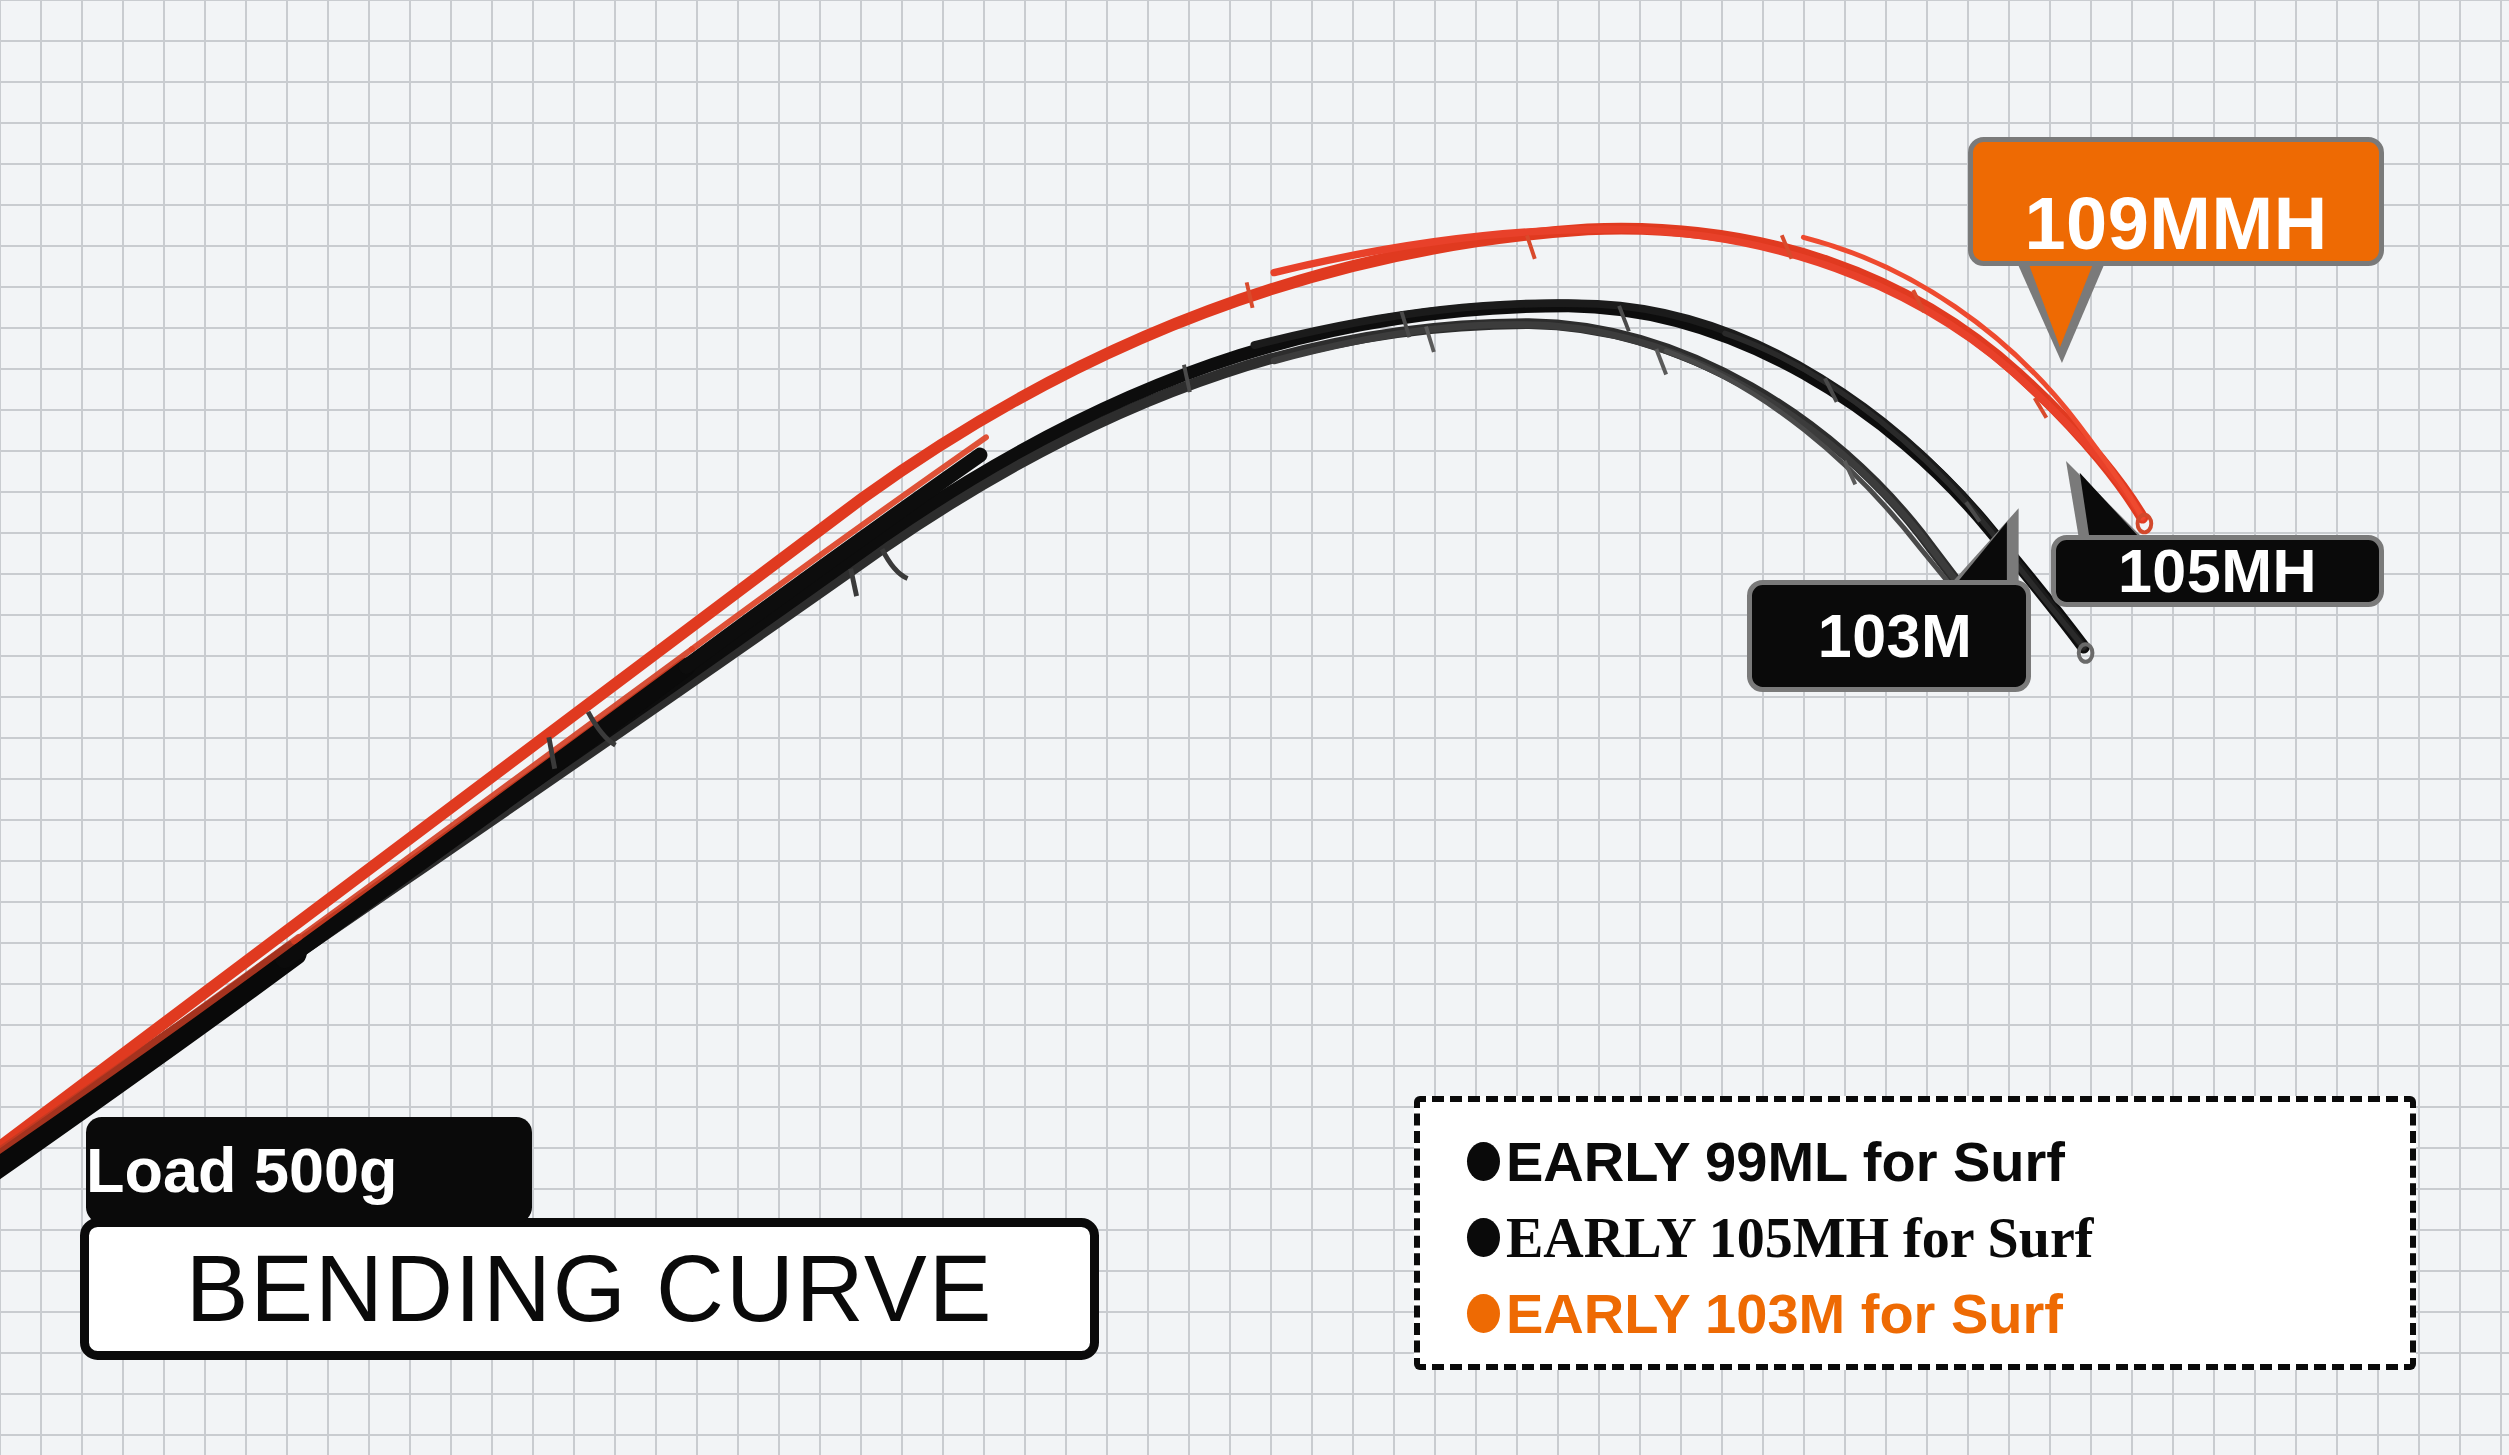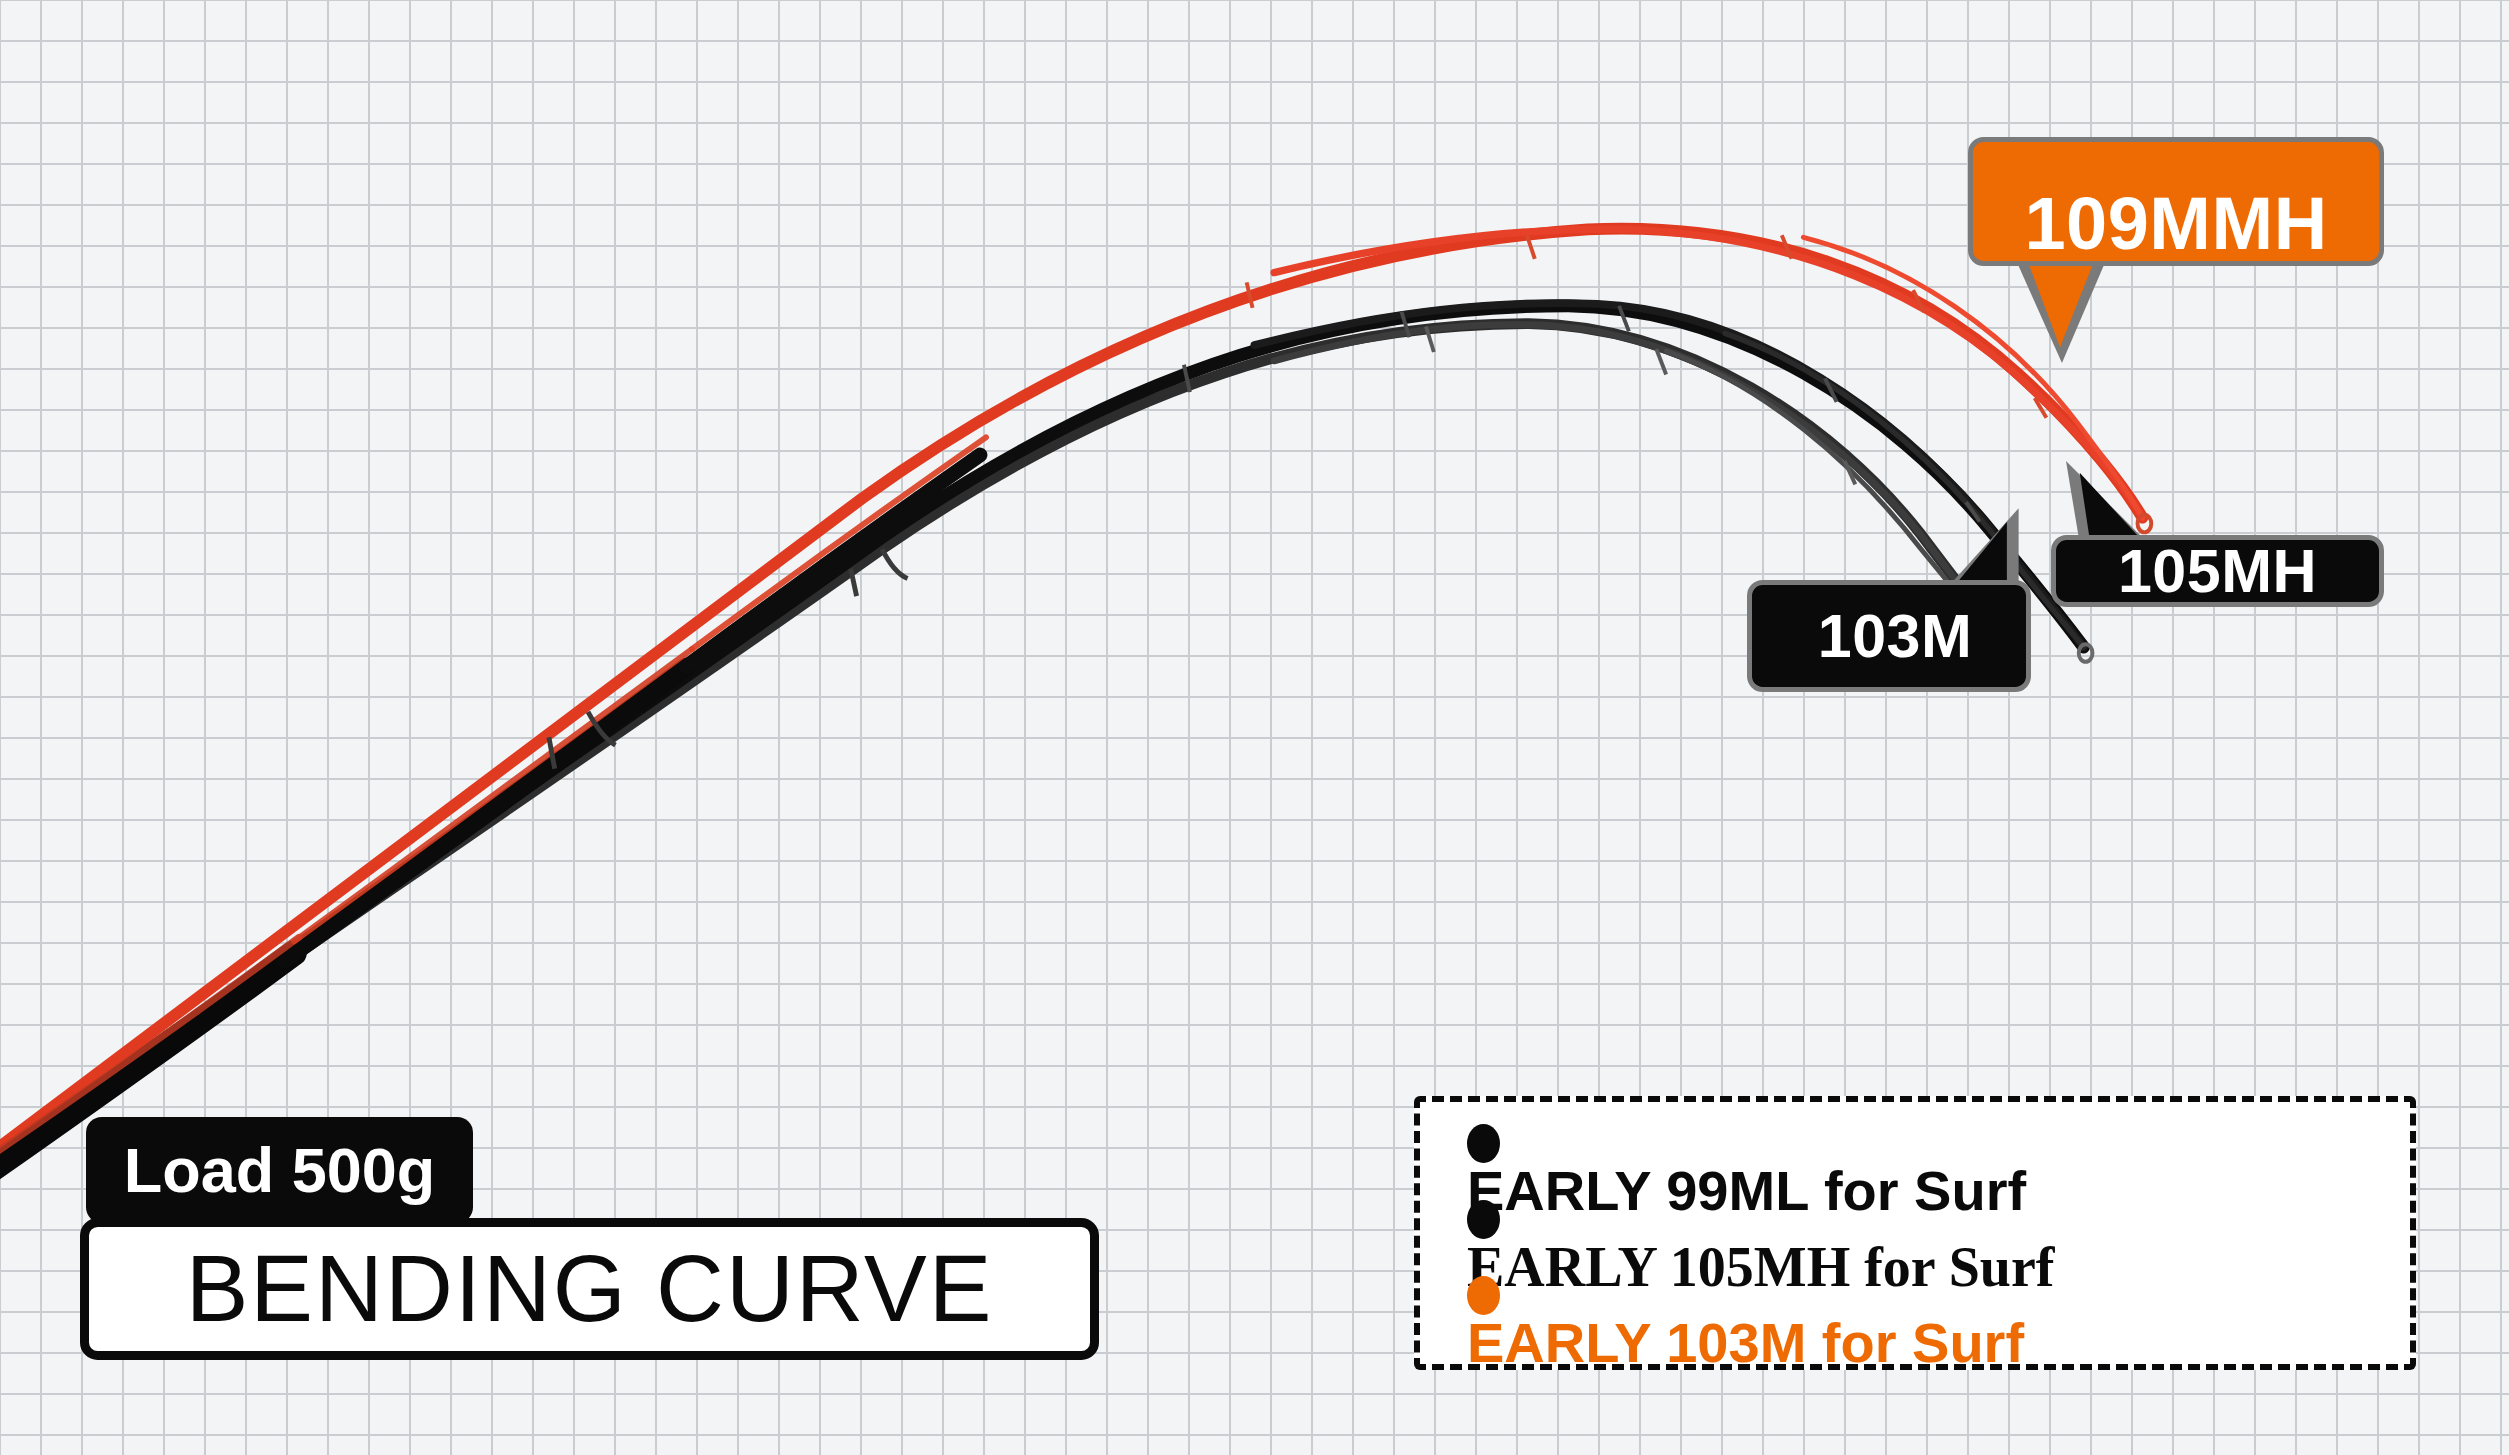--- a/index.html
+++ b/index.html
@@ -79,27 +79,26 @@
     width: 0;
     height: 0;
     pointer-events: none;
   }
 
   
   #load-badge {
     position: absolute;
     left: 86px;
     top: 1117px;
-    width: 387px;
+    width: 446px;
     height: 106px;
     background: #0a0a0a;
     border-radius: 15.7px;
     display: flex;
     align-items: center;
-    justify-content: center;
     z-index: 6;
   }
   #load-badge .ltext {
     color: #ffffff;
     font-size: 63px;
     font-weight: 700;
     line-height: 1;
   }
 
   #title-plate {
@@ -134,22 +133,22 @@
     height: 274px;
     background: #ffffff;
     border: 6.9px dashed #0a0a0a;
     border-radius: 5.9px;
     box-sizing: border-box;
     padding: 21.6px 0 0 47px;
     z-index: 5;
   }
   .legend-row {
     display: flex;
+    align-items: center;
     height: 76px;
-    flex-direction: column;
   }
   .legend-dot {
     width: 33px;
     height: 39px;
     border-radius: 50%;
     margin-right: 5.9px;
     flex: 0 0 auto;
   }
   .legend-label {
     font-size: 56px;

